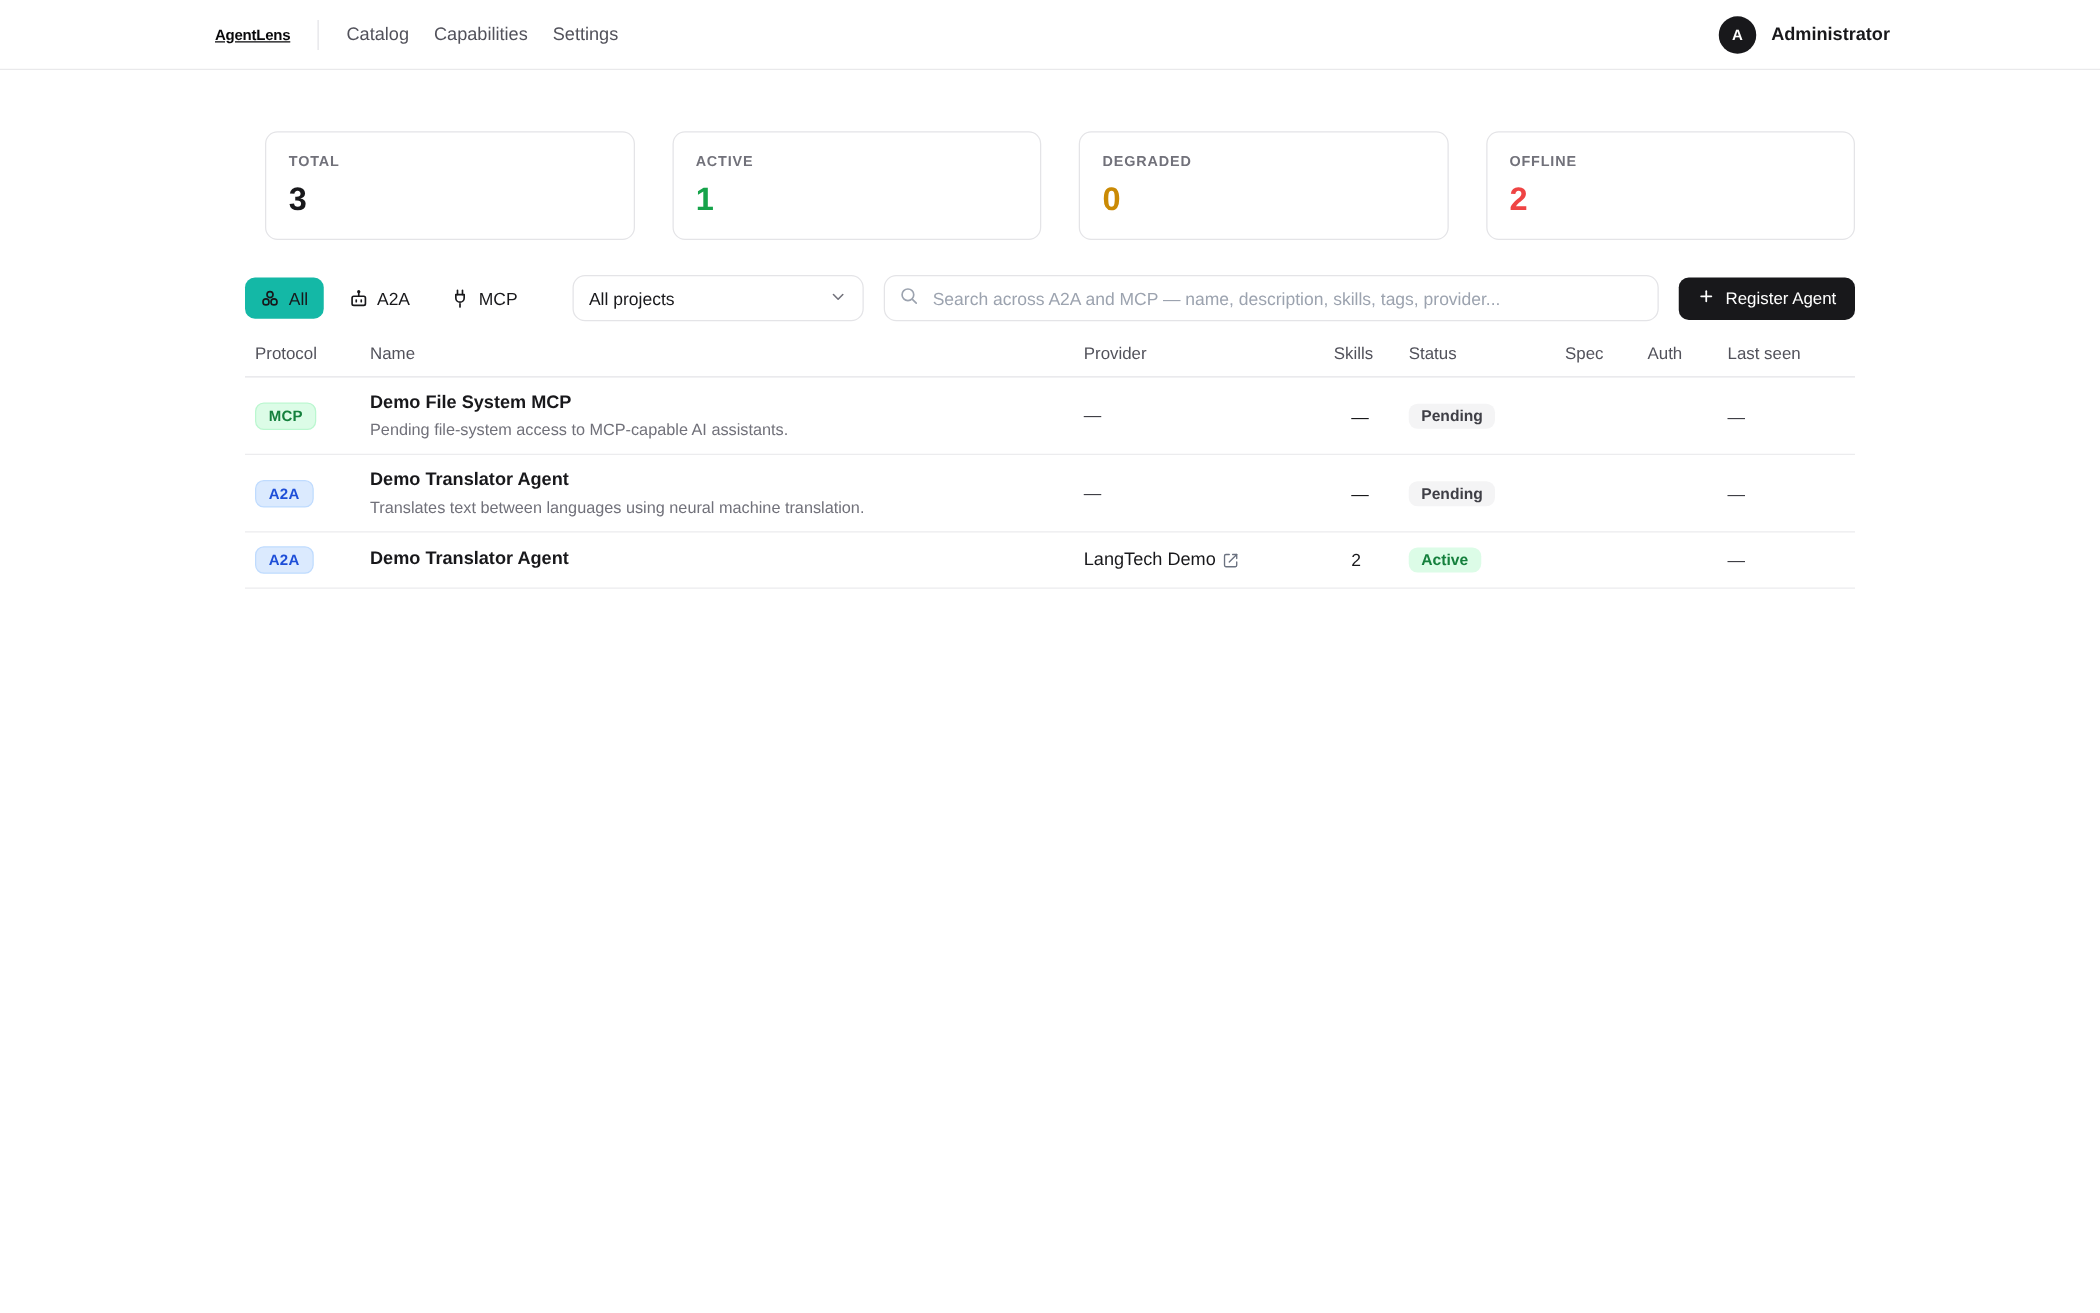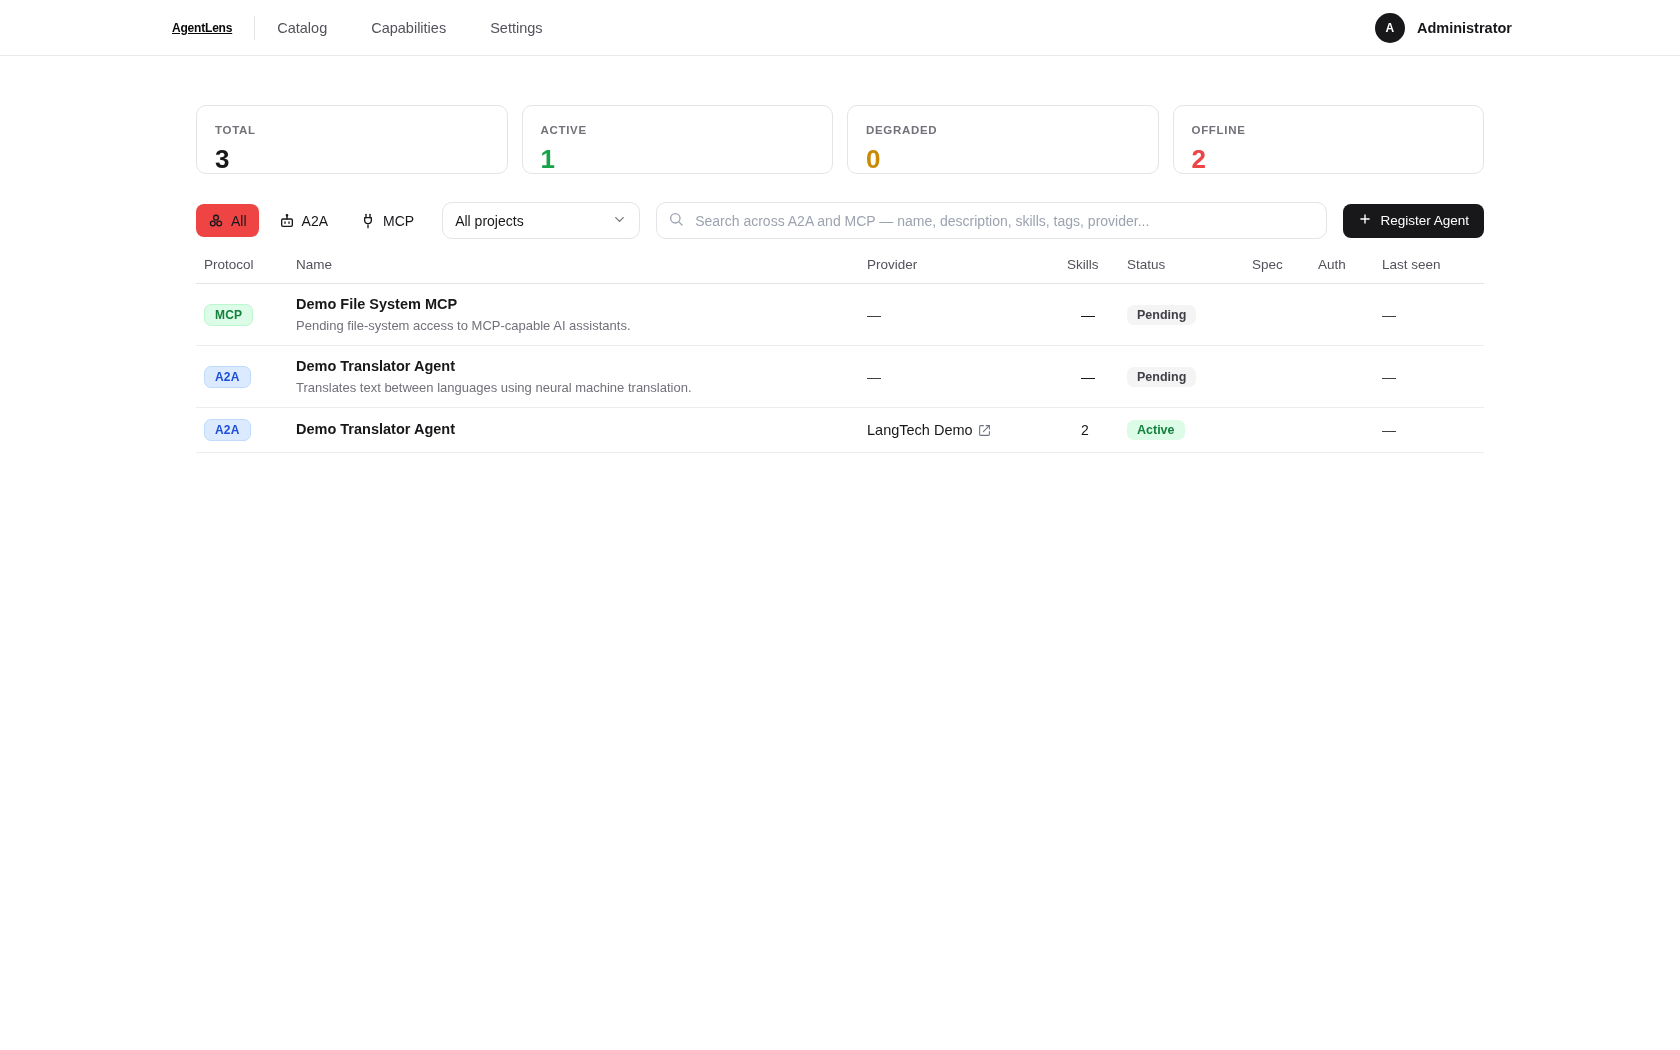--- a/index.html
+++ b/index.html
@@ -10,65 +10,65 @@
   .topbar {
     height: 56px;
     display: flex; align-items: center; justify-content: space-between;
     padding: 0 168px 0 172px;
     border-bottom: 1px solid #e9e9eb;
     background: #fff;
   }
   .topbar-left { display: flex; align-items: center; gap: 22px; }
   .brand { font-size: 12px; font-weight: 700; letter-spacing: -0.2px; color: #09090b; text-decoration: underline; }
   .nav-divider { width: 1px; height: 24px; background: #e4e4e7; }
-  .nav { display: flex; align-items: flex-start; gap: 44px; }
+  .nav { display: flex; align-items: flex-start; gap: 20px; }
   .nav a { text-decoration: none; font-size: 14.5px; color: #52525b; cursor: pointer; }
   .topbar-right { display: flex; align-items: center; gap: 12px; }
   .avatar {
     width: 30px; height: 30px; border-radius: 50%;
     background: #18181b; color: #fff;
     display: flex; align-items: center; justify-content: center;
     font-size: 12px; font-weight: 700;
   }
   .username { font-size: 14.5px; font-weight: 600; color: #18181b; }
 
   
   .container { max-width: 1288px; margin: 0 auto; padding-top: 49px; }
 
   
   .stats { display: grid; grid-template-columns: repeat(4, 1fr); gap: 14px; }
   .stat-card {
     border: 1px solid #e4e4e7; border-radius: 10px;
-    padding: 18px 18px 20px 18px; height: 69px; background: #fff;
+    padding: 18px 18px 20px 18px; height: 87px; background: #fff; margin-left: 16px;
   }
   .stat-label {
     font-size: 11.5px; font-weight: 600; letter-spacing: 0.06em;
     text-transform: uppercase; color: #71717a;
   }
   .stat-value { margin-top: 10px; font-size: 26px; font-weight: 700; line-height: 1; }
 
   
   .filter-row { display: flex; align-items: center; margin-top: 28px; gap: 16px; }
   .seg-tabs { display: flex; align-items: center; gap: 8px; }
   .seg-tab {
     display: flex; align-items: center; gap: 7px;
     height: 33px; padding: 0 12px; border-radius: 8px;
     font-size: 14px; font-weight: 500; color: #18181b;
     background: transparent; border: none; cursor: pointer;
   }
-  .seg-tab.active { background: #ef4444; }
+  .seg-tab.active { background: #14b8a6; }
   .seg-tab svg { display: block; }
 
   .project-select {
     position: relative;
-    width: 198px; height: 37px;
+    width: 233px; height: 37px;
     border: 1px solid #e4e4e7; border-radius: 10px;
     display: flex; align-items: center;
     padding: 0 12px; font-size: 14px; color: #18181b;
-    background: #fff; cursor: pointer;
+    background: #fff; cursor: pointer; margin-left: 16px;
   }
   .project-select .chev { position: absolute; right: 12px; top: 50%; transform: translateY(-50%); }
 
   .search-wrap { position: relative; flex: 1; }
   .search-wrap .search-icon {
     position: absolute; left: 12px; top: 50%; transform: translateY(-50%);
     color: #9ca3af;
   }
   .search-input {
     width: 100%; height: 37px;

